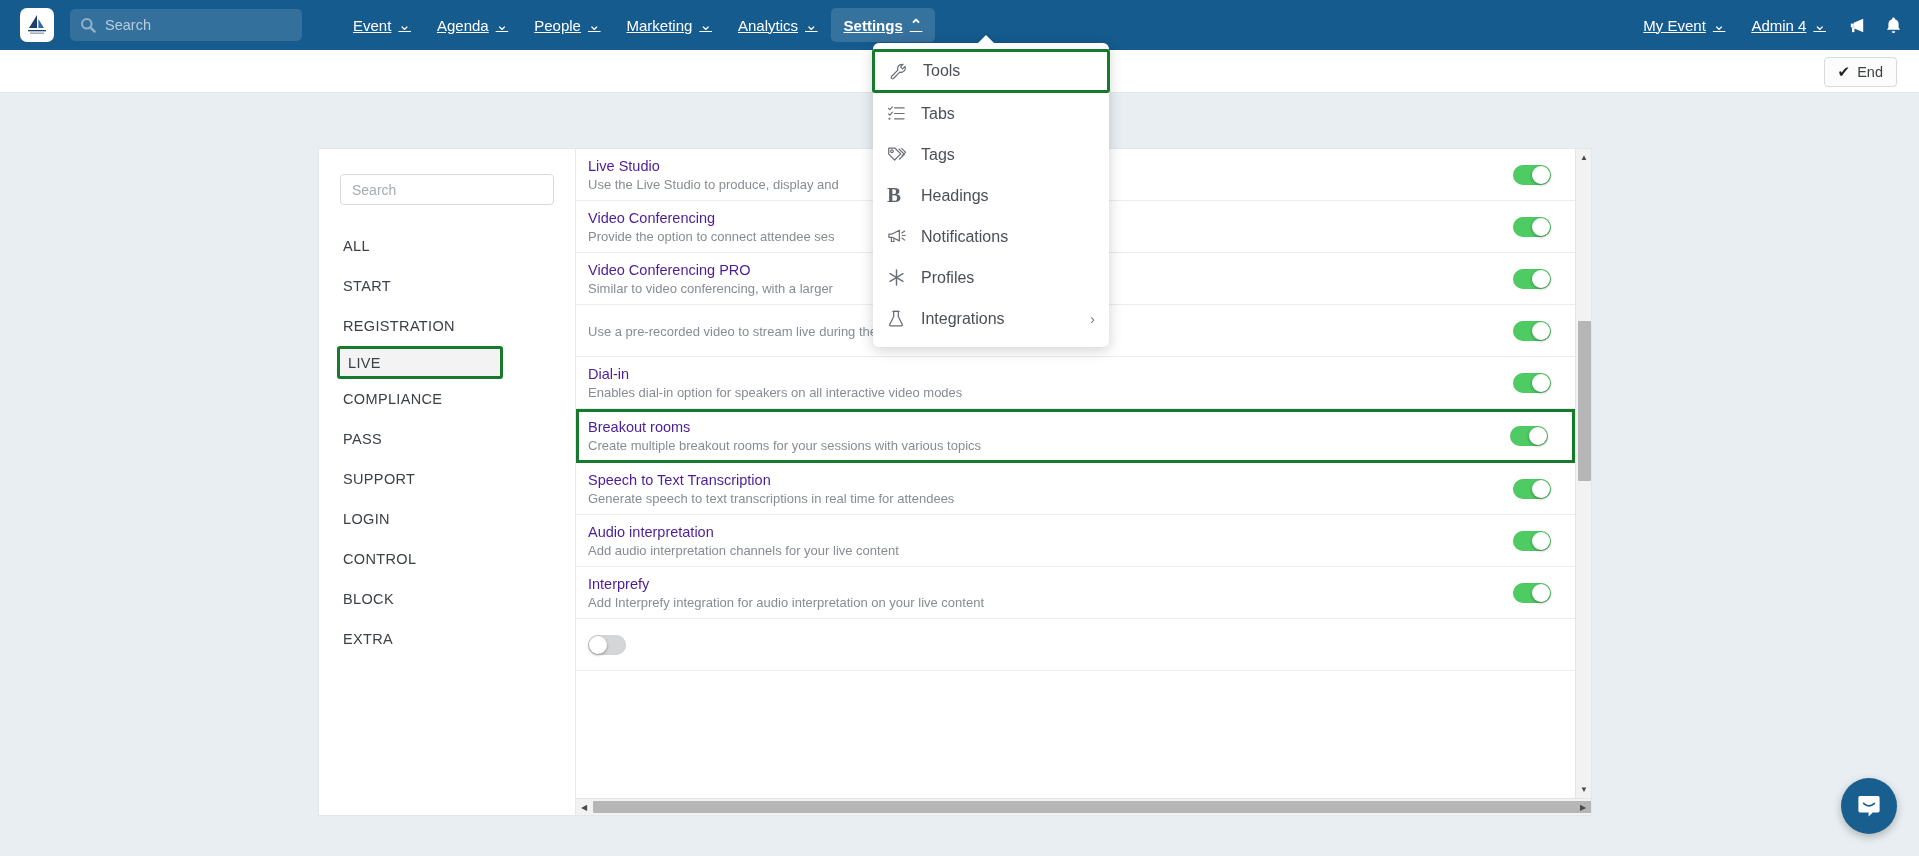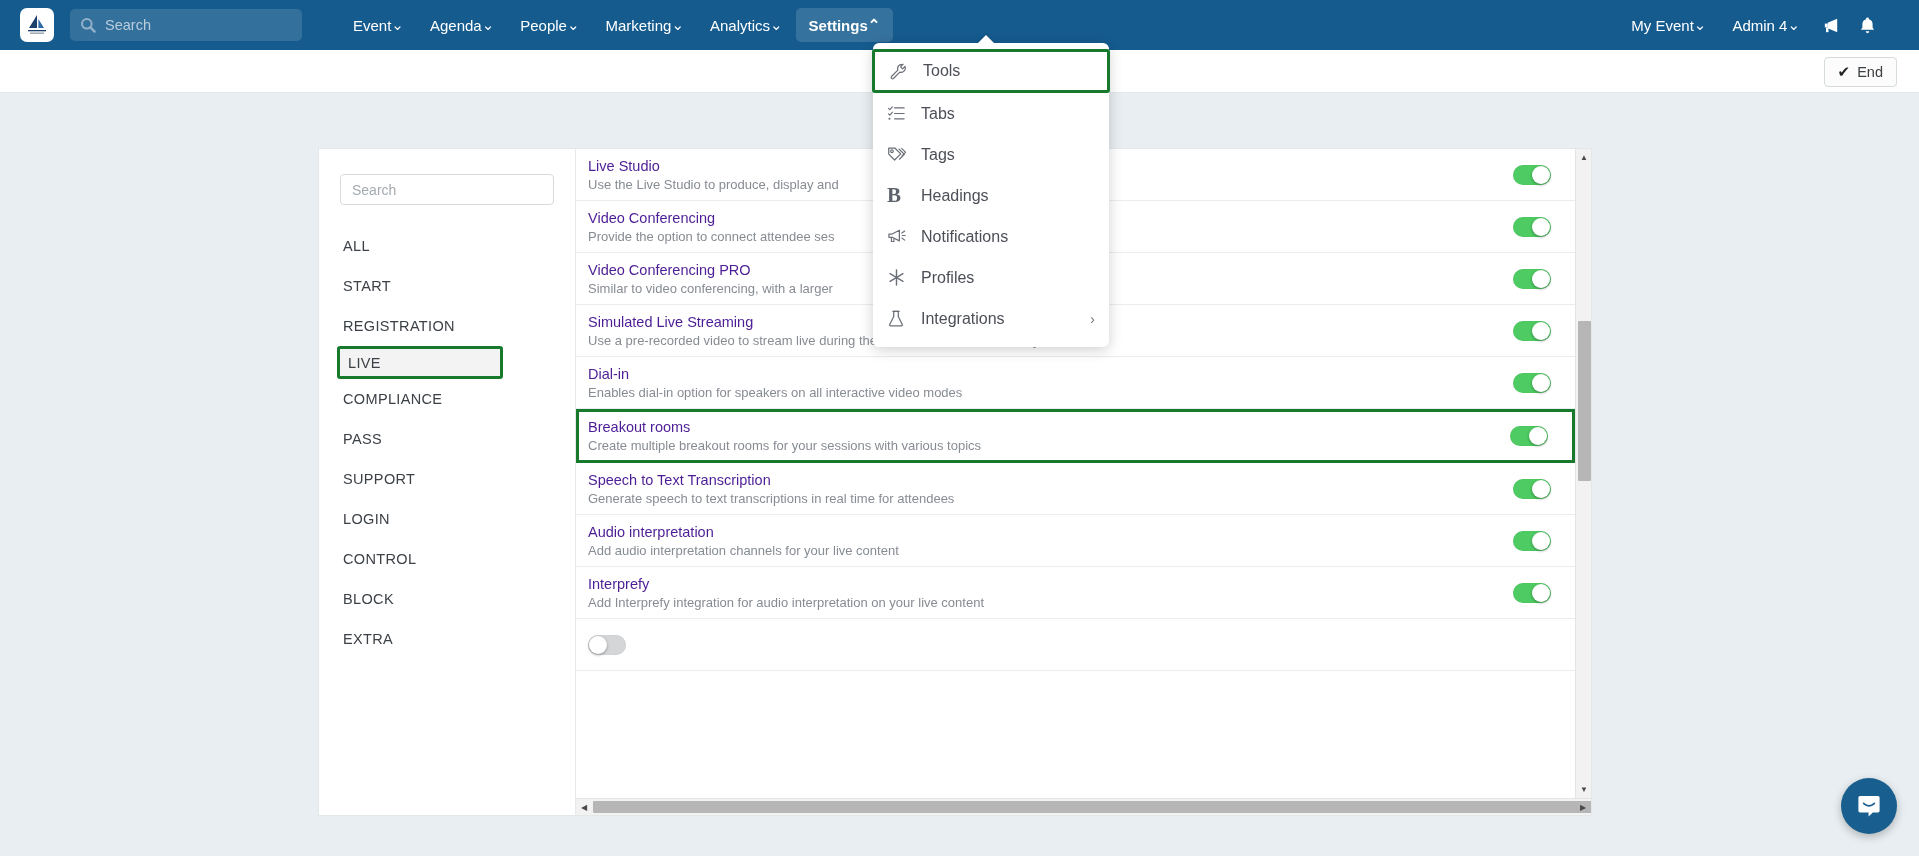--- a/index.html
+++ b/index.html
@@ -35,31 +35,32 @@
   .search-input {
     background: transparent; border: none; outline: none;
     color: #ffffff; font-size: 14.5px; margin-left: 9px;
     font-family: "Liberation Sans", sans-serif;
     width: 100%;
   }
   .search-input::placeholder { color: #b9cddd; }
 
   .nav-items { display: flex; align-items: center; margin-left: 38px; height: 50px; }
   .nav-item {
-    display: flex; align-items: center; 
+    display: flex; align-items: center; gap: 7px;
     height: 34px; padding: 0 13px; border-radius: 5px;
     color: #ffffff; font-size: 15px; cursor: pointer;
     white-space: nowrap;
+    text-decoration: underline;
   }
   .nav-item.active { background: rgba(255,255,255,0.14); font-weight: bold; }
   .chev { display: inline-block; }
 
   .nav-right {
     margin-left: auto; display: flex; align-items: center;
-    height: 52px; padding-right: 34px;
+    height: 52px; padding-right: 8px;
   }
   .nav-right .nav-item { font-size: 15px; }
   .icon-btn {
     width: 36px; height: 36px; display: flex;
     align-items: center; justify-content: center;
     cursor: pointer; color: #fff;
   }
 
   
   .subbar {
@@ -472,21 +473,20 @@
           <div class="row-title">Video Conferencing PRO</div>
           <div class="row-desc">Similar to video conferencing, with a larger</div>
         </div>
         <div class="toggle">
             <div class="knob"></div>
           </div>
       </div>
 
       <div class="row">
         <div class="row-text">
-          <div class="row-title">Simulated Live Streaming</div>
           <div class="row-desc">Use a pre-recorded video to stream live during the session dates automatically</div>
         </div>
         <div class="toggle">
             <div class="knob"></div>
           </div>
       </div>
 
       <div class="row">
         <div class="row-text">
           <div class="row-title">Dial-in</div>

